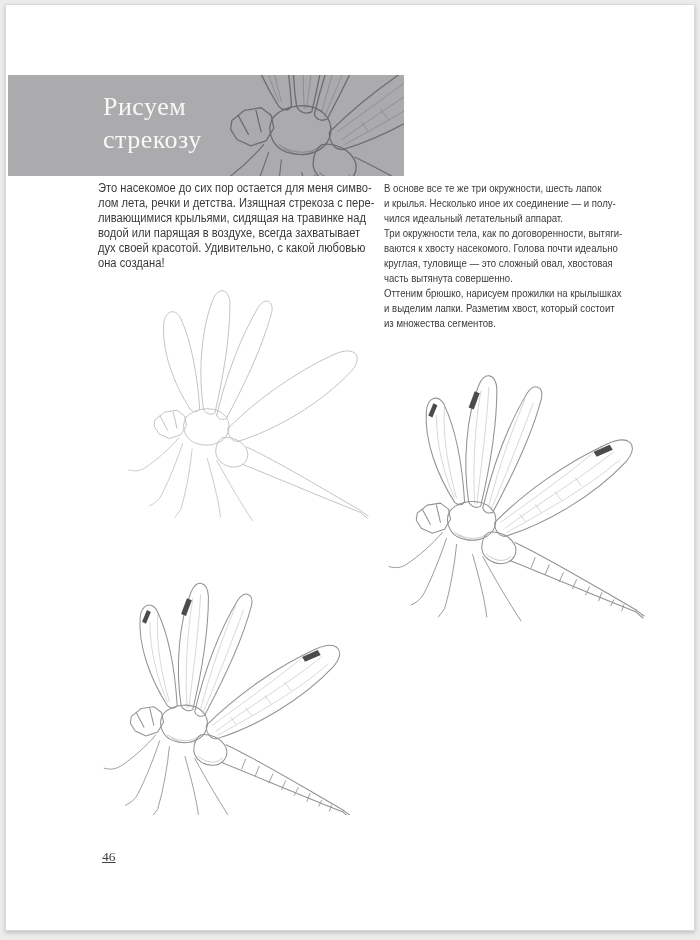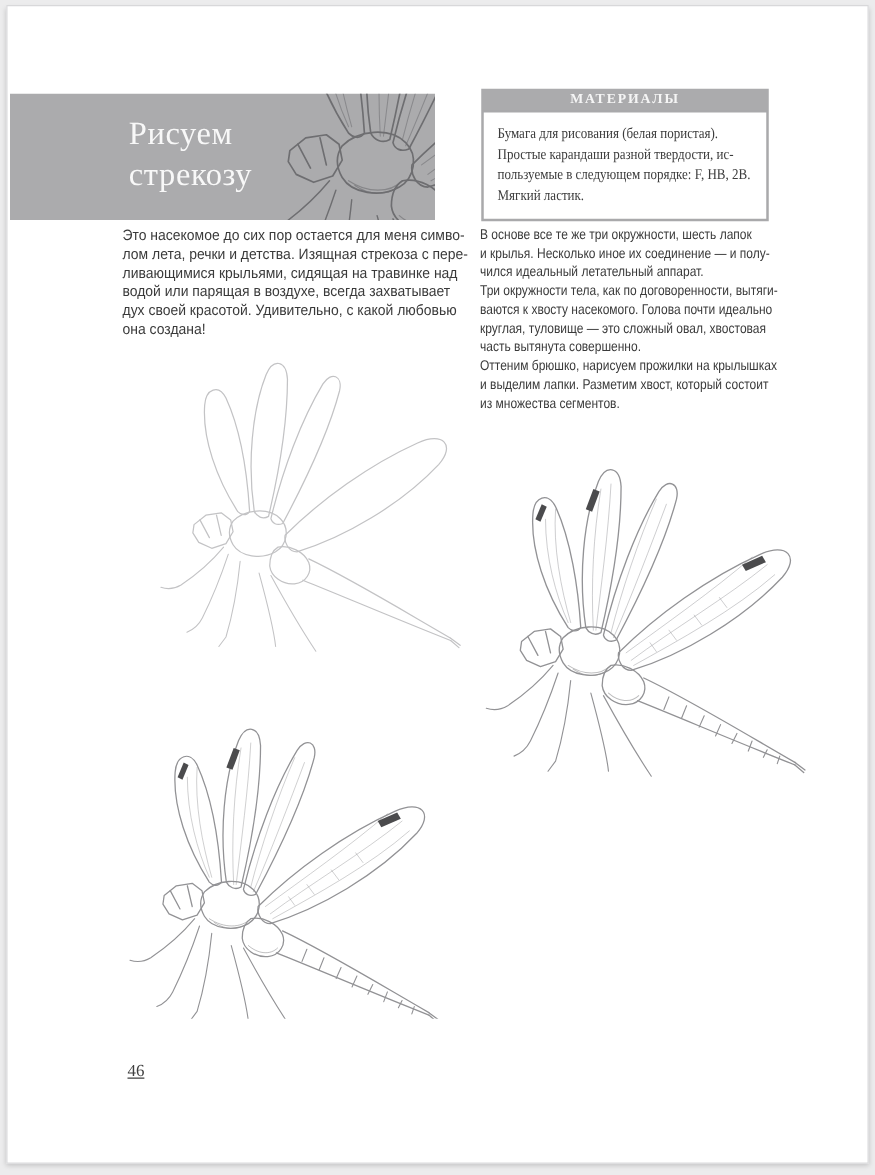--- a/index.html
+++ b/index.html
@@ -10,21 +10,21 @@
     overflow:hidden;
   }
   .page{
     position:absolute;left:5px;top:4px;width:688px;height:925px;
     background:#ffffff;border:1px solid #d8d8da;
     box-shadow:0 2px 4px rgba(0,0,0,.18);
     overflow:hidden;
   }
   
   .title-panel{
-    position:absolute;left:2px;top:70px;width:340px;height:101px;
+    position:absolute;left:2px;top:70px;width:396px;height:101px;
     background:#ababad;overflow:hidden;
   }
   .page-title{
     position:absolute;left:95px;top:15px;margin:0;
     font-family:"Liberation Serif",serif;font-weight:400;
     font-size:26px;line-height:33px;color:#f8f8f8;
     white-space:pre-line;letter-spacing:.5px;
   }
   .header-sketch{
     position:absolute;left:182px;top:-144px;width:330px;height:318px;
@@ -130,29 +130,20 @@
 
   <div class="title-panel">
     <h1 class="page-title">Рисуем
 стрекозу</h1>
     <svg class="header-sketch" viewBox="0 0 260 250">
       <use href="#df-base"></use>
         <use href="#df-extra"></use>
     </svg>
   </div>
 
-  <div class="materials">
-    <div class="materials-bar">МАТЕРИАЛЫ</div>
-    <div class="materials-box">
-      <div class="materials-text" style="transform: scaleX(0.866953);">Бумага для рисования (белая пористая).
-Простые карандаши разной твердости, ис-
-пользуемые в следующем порядке: F, HB, 2B.
-Мягкий ластик.</div>
-    </div>
-  </div>
 
   <div class="bodytext intro" style="transform: scaleX(0.929293);">Это насекомое до сих пор остается для меня симво-
 лом лета, речки и детства. Изящная стрекоза с пере-
 ливающимися крыльями, сидящая на травинке над
 водой или парящая в воздухе, всегда захватывает
 дух своей красотой. Удивительно, с какой любовью
 она создана!</div>
 
   <div class="bodytext instructions" style="transform: scaleX(0.85);">В основе все те же три окружности, шесть лапок
 и крылья. Несколько иное их соединение — и полу-

